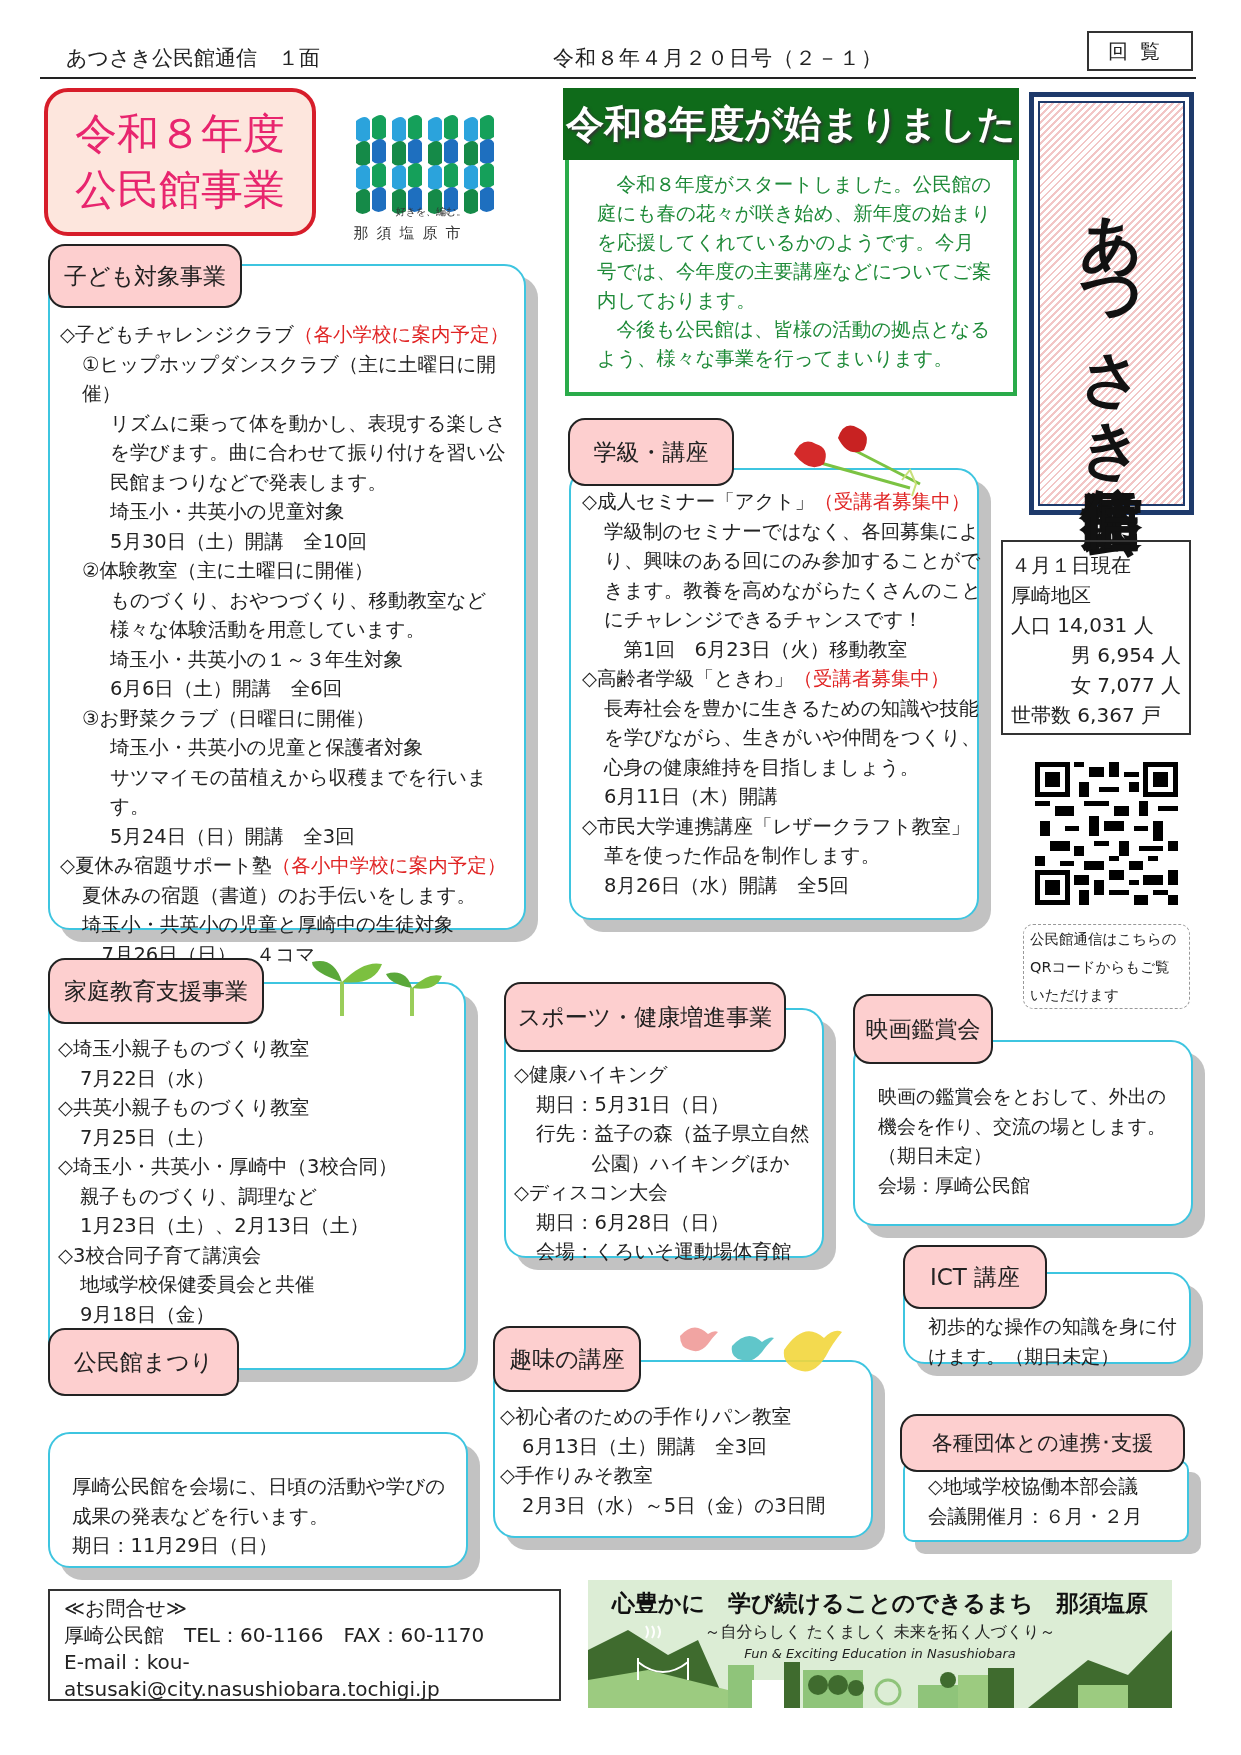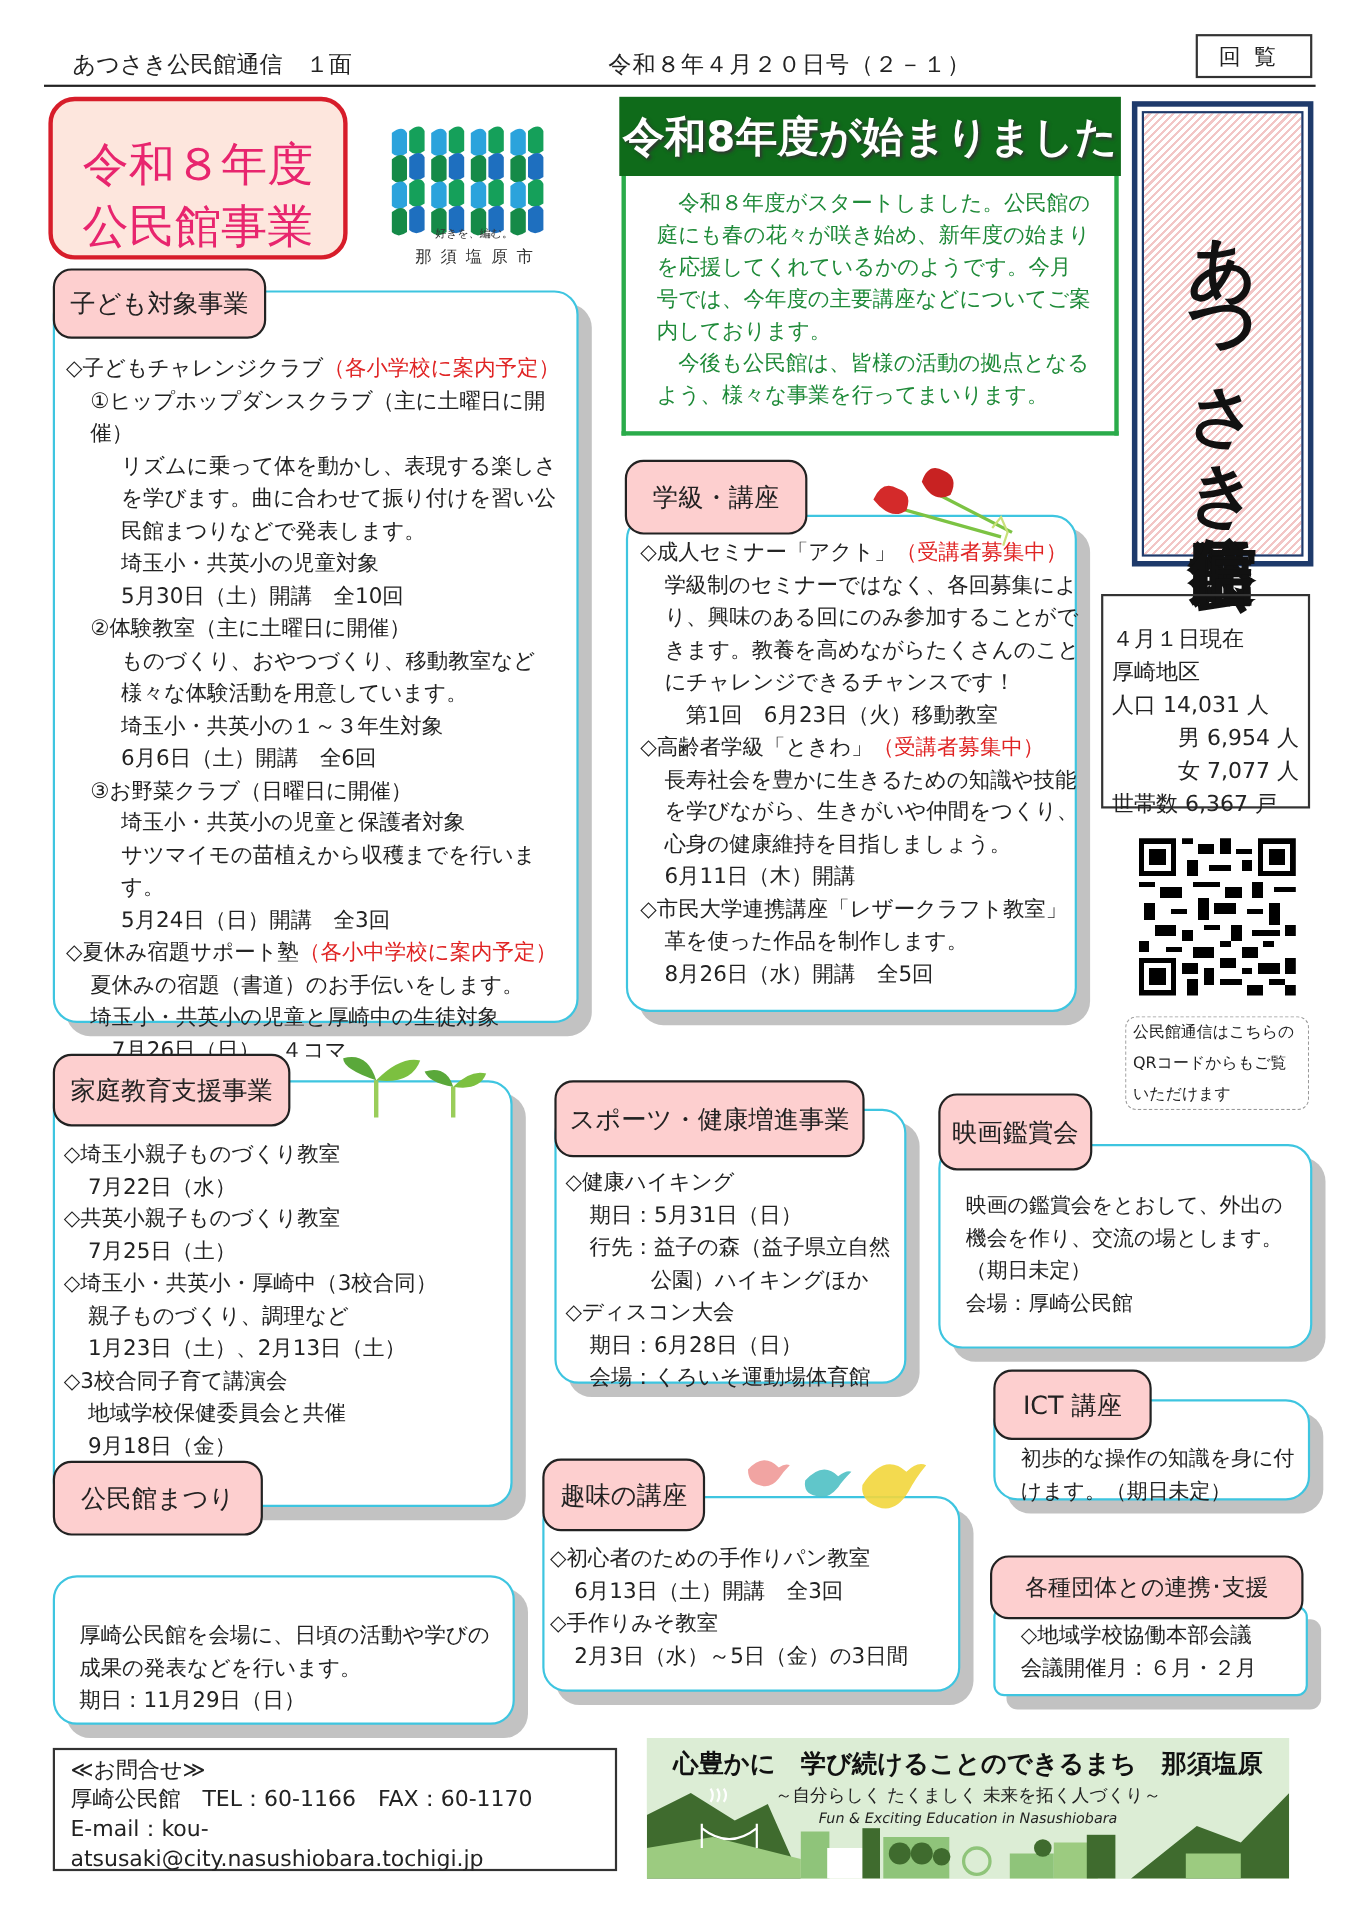--- a/index.html
+++ b/index.html
@@ -3,31 +3,31 @@
 <meta charset="utf-8">
 <style>
 *{box-sizing:border-box;margin:0;padding:0}
 html,body{width:1241px;height:1755px;background:#fff;font-family:"DejaVu Sans","Liberation Sans",sans-serif;color:#222;overflow:hidden}
 .abs{position:absolute}
 .page{position:relative;width:1241px;height:1755px}
 .hdr-left{left:66px;top:44px;font-size:21px;color:#222}
 .hdr-mid{left:553px;top:44px;font-size:21px;color:#222;letter-spacing:1px}
 .kairan{left:1087px;top:31px;width:106px;height:40px;border:2px solid #333;font-size:20px;display:flex;align-items:center;justify-content:center;letter-spacing:12px}
 .hrule{left:40px;top:77px;width:1156px;height:2px;background:#222}
-.year-box{left:44px;top:88px;width:272px;height:148px;border:4px solid #d71d2a;border-radius:24px;background:#fde6dd;color:#e8256e;font-size:42px;line-height:56px;text-align:center;padding-top:30px}
+.year-box{left:44px;top:88px;width:272px;height:148px;border:4px solid #d71d2a;border-radius:24px;background:#fde6dd;color:#e8256e;font-size:42px;line-height:56px;text-align:center;padding-top:14px}
 .logo{left:356px;top:96px;width:150px;height:150px}
 .logo-tag{left:356px;top:205px;width:150px;text-align:center;font-size:10px;color:#333;font-family:"DejaVu Serif",serif}
-.logo-city{left:360px;top:224px;width:150px;text-align:center;font-size:15px;letter-spacing:8px;color:#333;font-family:Liberation Serif, serif}
+.logo-city{left:336px;top:224px;width:150px;text-align:center;font-size:15px;letter-spacing:8px;color:#333;font-family:Liberation Serif, serif}
 .green-title{left:563px;top:88px;width:456px;height:72px;background:#0f6b1a;color:#fff;font-size:38px;font-weight:bold;display:flex;align-items:center;justify-content:center;text-shadow:2px 2px 3px #333}
 .green-body{left:565px;top:160px;width:452px;height:236px;border:4px solid #2aab4a;border-top:none;color:#1e8a38;font-size:19.5px;line-height:29px;padding:10px 20px 0 28px}
 .green-body p{text-indent:1em}
 .vtitle{left:1029px;top:92px;width:165px;height:423px;border:5px solid #1e3a6b;padding:4px}
 .vtitle-inner{width:100%;height:100%;border:2px solid #1e3a6b;background:repeating-linear-gradient(135deg,#fff 0 3px,#f2c6c6 3px 5px);display:flex;justify-content:center;align-items:center}
 .vtitle-text{writing-mode:vertical-rl;font-size:62px;font-weight:bold;color:#111;letter-spacing:-2px;line-height:1}
-.stats{left:1001px;top:540px;width:190px;height:195px;border:2px solid #333;font-size:20px;line-height:30px;padding:23px 8px}
+.stats{left:1001px;top:540px;width:190px;height:195px;border:2px solid #333;font-size:20px;line-height:30px;padding:8px 8px}
 .stats .r{text-align:right}
 .qr{left:1035px;top:762px;width:143px;height:143px}
 .qr-note{left:1023px;top:924px;width:167px;height:85px;border:1px dashed #999;border-radius:10px;font-size:14.5px;line-height:28px;padding:0 6px;color:#222}
 
 .box{position:absolute;background:#fff;border:2px solid #3ec5e0;border-radius:22px;box-shadow:12px 12px 0 #c2c2c2}
 .tag{position:absolute;background:#fdcfcf;border:2px solid #222;border-radius:17px;font-size:23px;display:flex;align-items:center;justify-content:center;color:#222;z-index:2}
 .content{position:absolute;font-size:19.5px;line-height:29.5px;color:#222;z-index:1}
 .red{color:#e02424}
 .i1{padding-left:22px}
 .i2{padding-left:50px}

